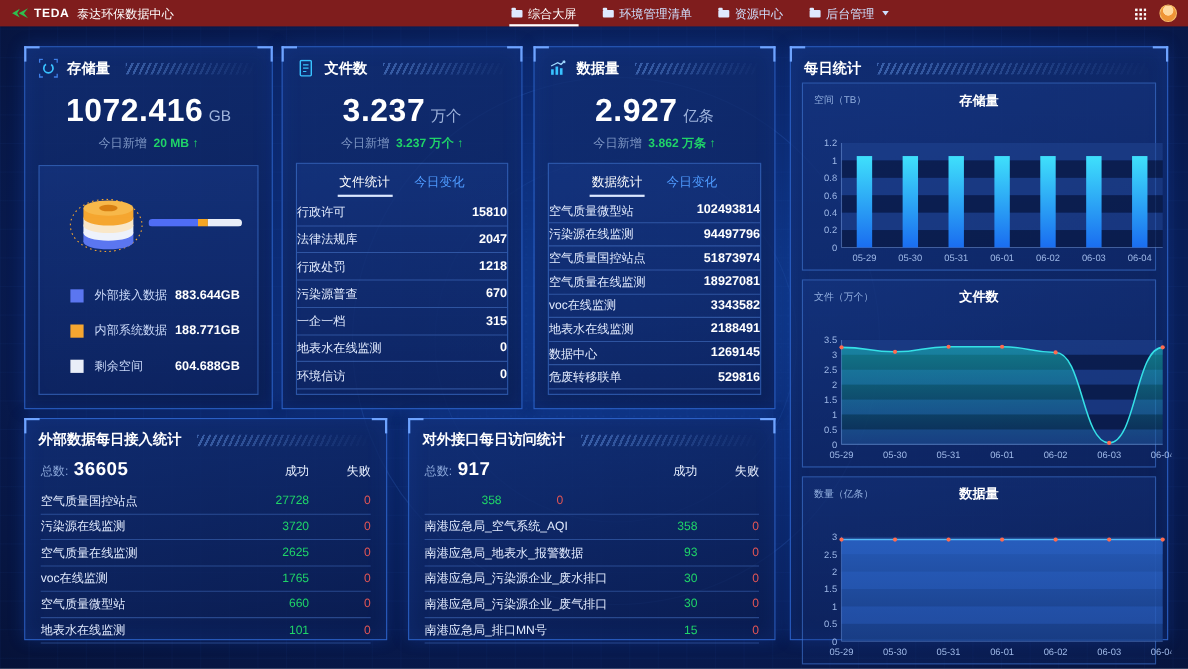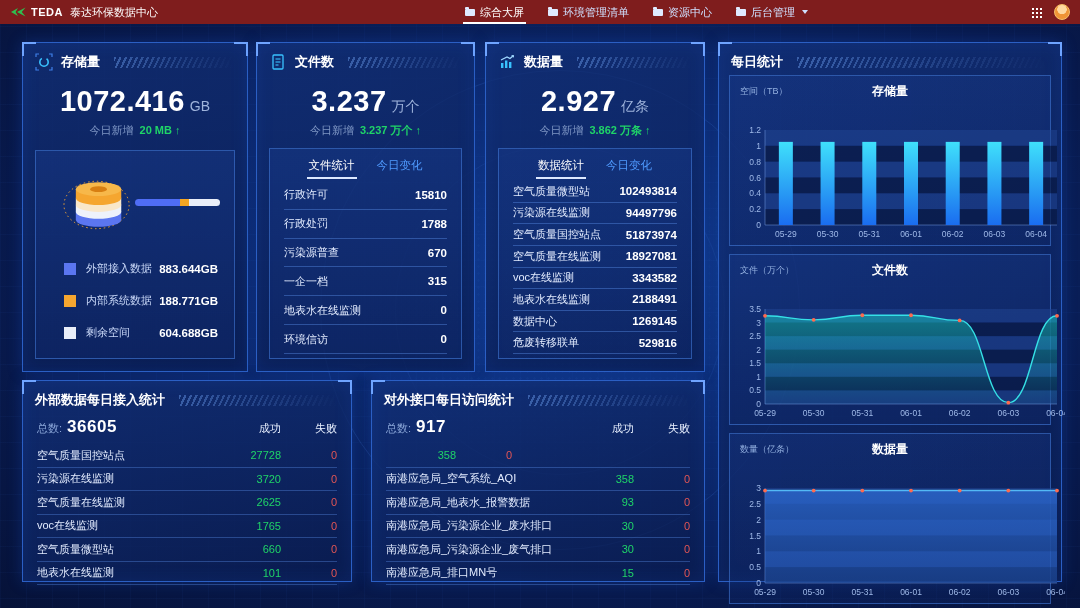--- a/index.html
+++ b/index.html
@@ -82,21 +82,21 @@
   #storage-bar span { height:100%; display:block; }
   #storage-legend { padding:22px 16px 0; }
   .legend-row { display:flex; align-items:center; margin-bottom:17px; }
   .legend-swatch { width:12px; height:12px; margin-right:10px; flex:0 0 12px; }
   .legend-label { font-size:11px; color:#c9d8f8; }
   .legend-value { margin-left:auto; font-size:11.5px; font-weight:bold; color:#fff; }
 
   
   .card-table { margin:10px 12px 12px; flex:1; border:1px solid rgba(70,125,220,0.55);
     background:linear-gradient(rgba(32,72,165,0.25), rgba(18,48,125,0.25));
-    padding:8px 14px 4px; display:flex; flex-direction:column; }
+    padding:8px 0 4px; display:flex; flex-direction:column; }
   .tabs { display:flex; justify-content:center; gap:18px; font-size:11.5px; margin-bottom:2px; }
   .tab { padding:1px 2px 4px; cursor:pointer; }
   .tab.active { color:#fff; border-bottom:2px solid #dce8ff; }
   .tab.inactive { color:#4f9bff; }
   .trow { display:flex; align-items:center; flex:1; border-bottom:1px solid rgba(85,135,225,0.45); font-size:11px; }
   .trow .lbl { color:#e3ecff; }
   .trow .val { margin-left:auto; font-weight:bold; color:#fff; font-size:11.5px; }
 
   
   .stat-head { display:flex; align-items:baseline; padding:4px 14px 7px; }
@@ -237,22 +237,26 @@
     <div class="tabs">
       <span class="tab active">文件统计</span>
       <span class="tab inactive">今日变化</span>
     </div>
     <div id="files-rows" style="display:flex;flex-direction:column;flex:1;">
         <div class="trow">
           <span class="lbl">行政许可</span>
           <span class="val">15810</span>
         </div>
         <div class="trow">
+          <span class="lbl">法律法规库</span>
+          <span class="val">2047</span>
+        </div>
+        <div class="trow">
           <span class="lbl">行政处罚</span>
-          <span class="val">1788</span>
+          <span class="val">1218</span>
         </div>
         <div class="trow">
           <span class="lbl">污染源普查</span>
           <span class="val">670</span>
         </div>
         <div class="trow">
           <span class="lbl">一企一档</span>
           <span class="val">315</span>
         </div>
         <div class="trow">

